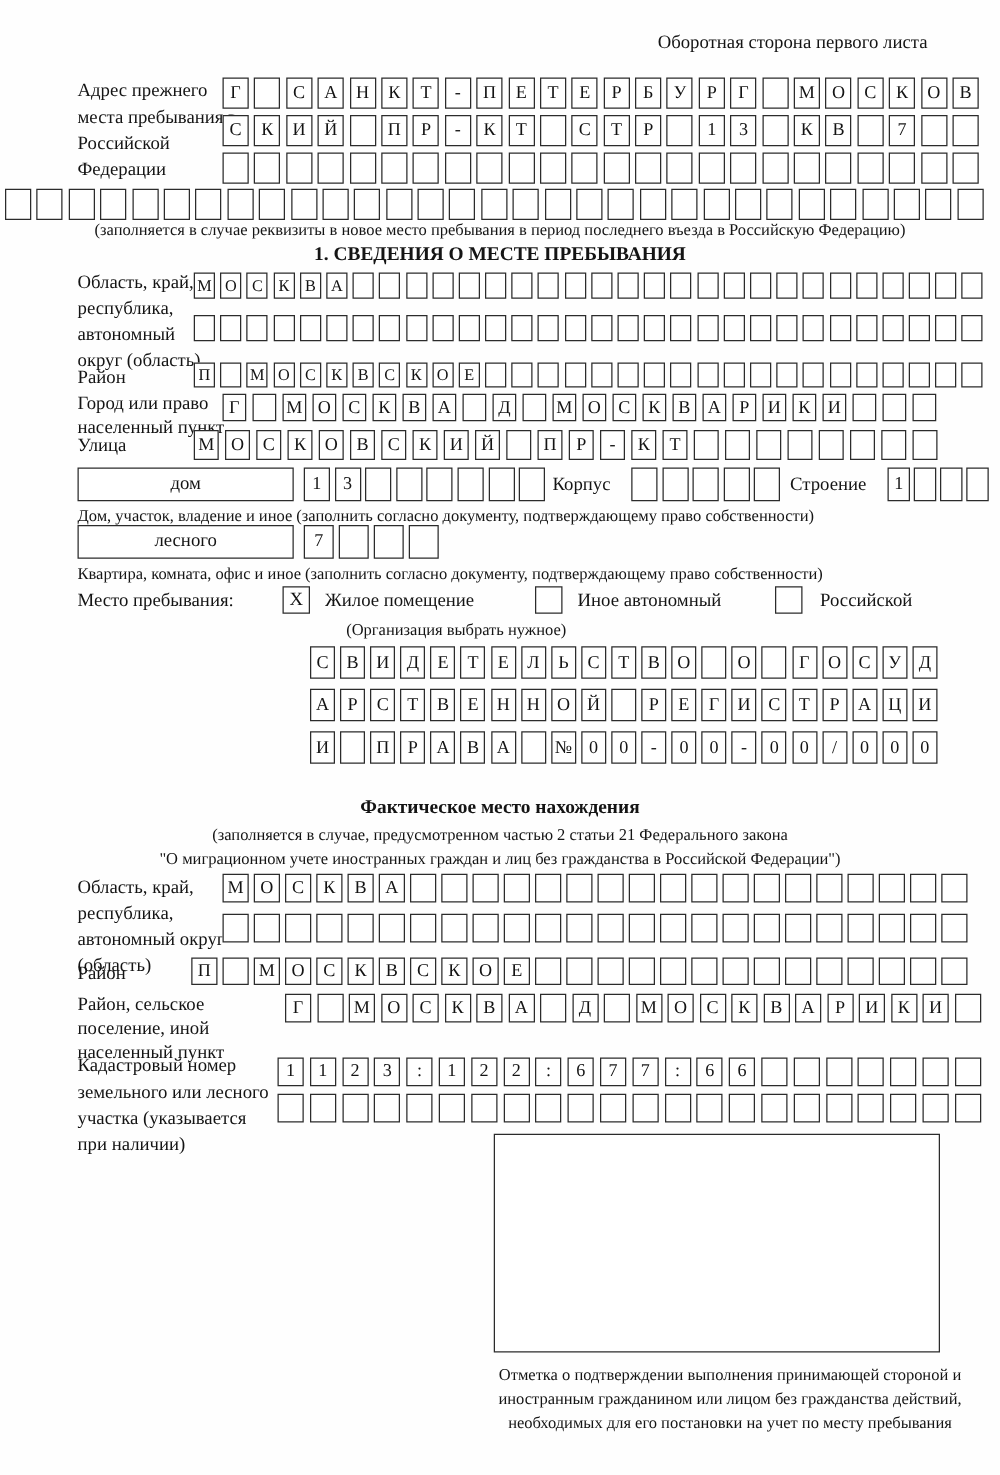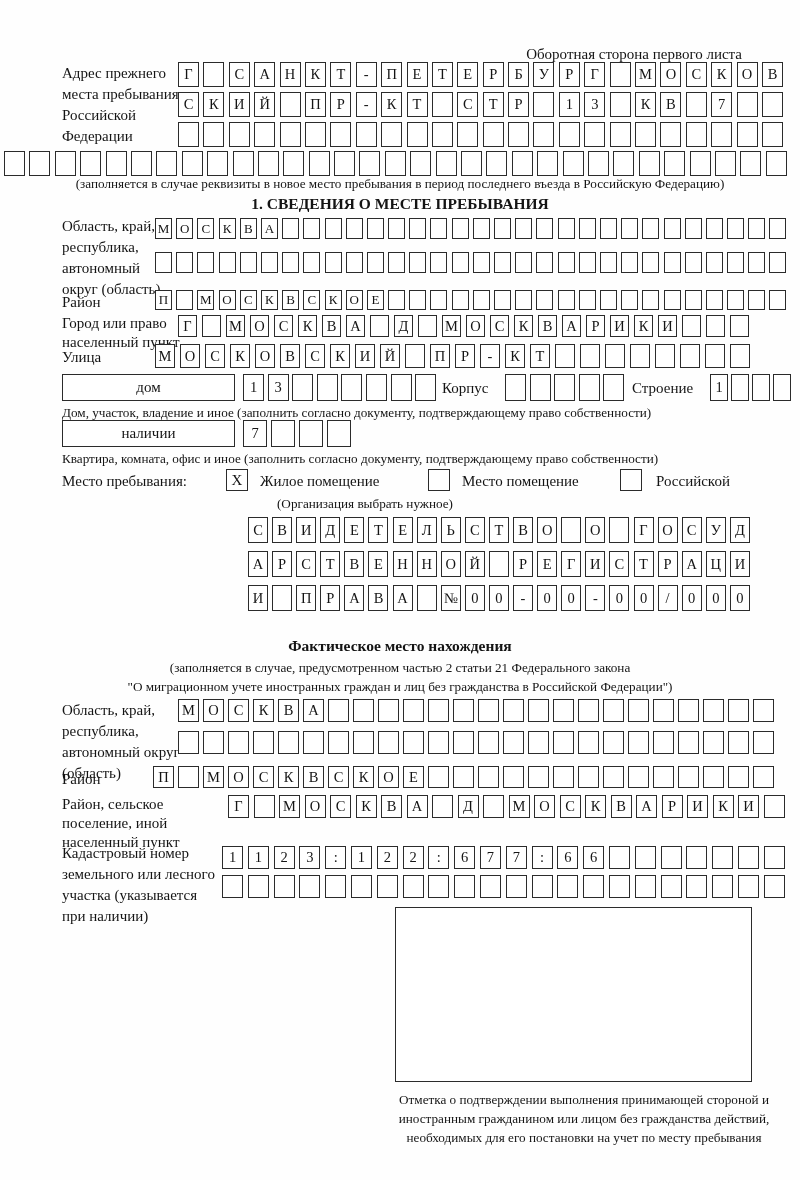--- a/index.html
+++ b/index.html
@@ -30,21 +30,21 @@
     width:22px; height:22px; display:flex; align-items:center; justify-content:center;
     font-size:15px;
   }
   .stampbox { box-sizing:border-box; border:1.8px solid #2b2b2b; background:#fff; }
 </style>
 </head>
 <body>
 
 <div class="page">
 
-  <div class="abs lbl" style="top:24px; right:58px; font-size:15px;margin-top:20px;">Оборотная сторона первого листа</div>
+  <div class="abs lbl" style="top:24px; right:58px; font-size:15px;">Оборотная сторона первого листа</div>
 
   <div class="abs lbl" style="left:62px; top:63px; width:132px;">Адрес прежнего места пребывания в Российской Федерации</div>
 
   <div class="cellrow" style="left:178px; top:62px; gap:4.4px; --w:21px; --h:25px;">
       <span class="cell" style="width: 21px; height: 25px;">Г</span>
       <span class="cell" style="width: 21px; height: 25px;"></span>
       <span class="cell" style="width: 21px; height: 25px;">С</span>
       <span class="cell" style="width: 21px; height: 25px;">А</span>
       <span class="cell" style="width: 21px; height: 25px;">Н</span>
       <span class="cell" style="width: 21px; height: 25px;">К</span>
@@ -335,35 +335,35 @@
   <div class="abs lbl" style="left:632px; top:378px;">Строение</div>
   <div class="cellrow" style="left:710px; top:374px; gap:3px;">
       <span class="cell" style="width: 18px; height: 27px;">1</span>
       <span class="cell" style="width: 18px; height: 27px;"></span>
       <span class="cell" style="width: 18px; height: 27px;"></span>
       <span class="cell" style="width: 18px; height: 27px;"></span>
     </div>
 
   <div class="abs note" style="left:62px; top:405px; width:680px; text-align:left;">Дом, участок, владение и иное (заполнить согласно документу, подтверждающему право собственности)</div>
 
-  <div class="abs fieldbox" style="left:62px; top:420px; width:173px; height:27px;">наличии</div>
+  <div class="abs fieldbox" style="left:62px; top:420px; width:173px; height:27px;">лесного</div>
   <div class="cellrow" style="left:243px; top:420px; gap:4px;">
       <span class="cell" style="width: 24px; height: 27px;">7</span>
       <span class="cell" style="width: 24px; height: 27px;"></span>
       <span class="cell" style="width: 24px; height: 27px;"></span>
       <span class="cell" style="width: 24px; height: 27px;"></span>
     </div>
 
   <div class="abs note" style="left:62px; top:451px; width:680px; text-align:left;">Квартира, комната, офис и иное (заполнить согласно документу, подтверждающему право собственности)</div>
 
   <div class="abs lbl" style="left:62px; top:471px;">Место пребывания:</div>
   <div class="abs cb" style="left:226px; top:469px;">X</div>
   <div class="abs lbl" style="left:260px; top:471px;">Жилое помещение</div>
   <div class="abs cb" style="left:428px; top:469px;"></div>
-  <div class="abs lbl" style="left:462px; top:471px;">Место помещение</div>
+  <div class="abs lbl" style="left:462px; top:471px;">Иное автономный</div>
   <div class="abs cb" style="left:620px; top:469px;"></div>
   <div class="abs lbl" style="left:656px; top:471px;">Российской</div>
   <div class="abs note" style="left:240px; top:496px; width:250px;">(Организация выбрать нужное)</div>
 
   <div class="cellrow" style="left:248px; top:517px; gap:4.1px;">
       <span class="cell" style="width: 20px; height: 26px;">С</span>
       <span class="cell" style="width: 20px; height: 26px;">В</span>
       <span class="cell" style="width: 20px; height: 26px;">И</span>
       <span class="cell" style="width: 20px; height: 26px;">Д</span>
       <span class="cell" style="width: 20px; height: 26px;">Е</span>

